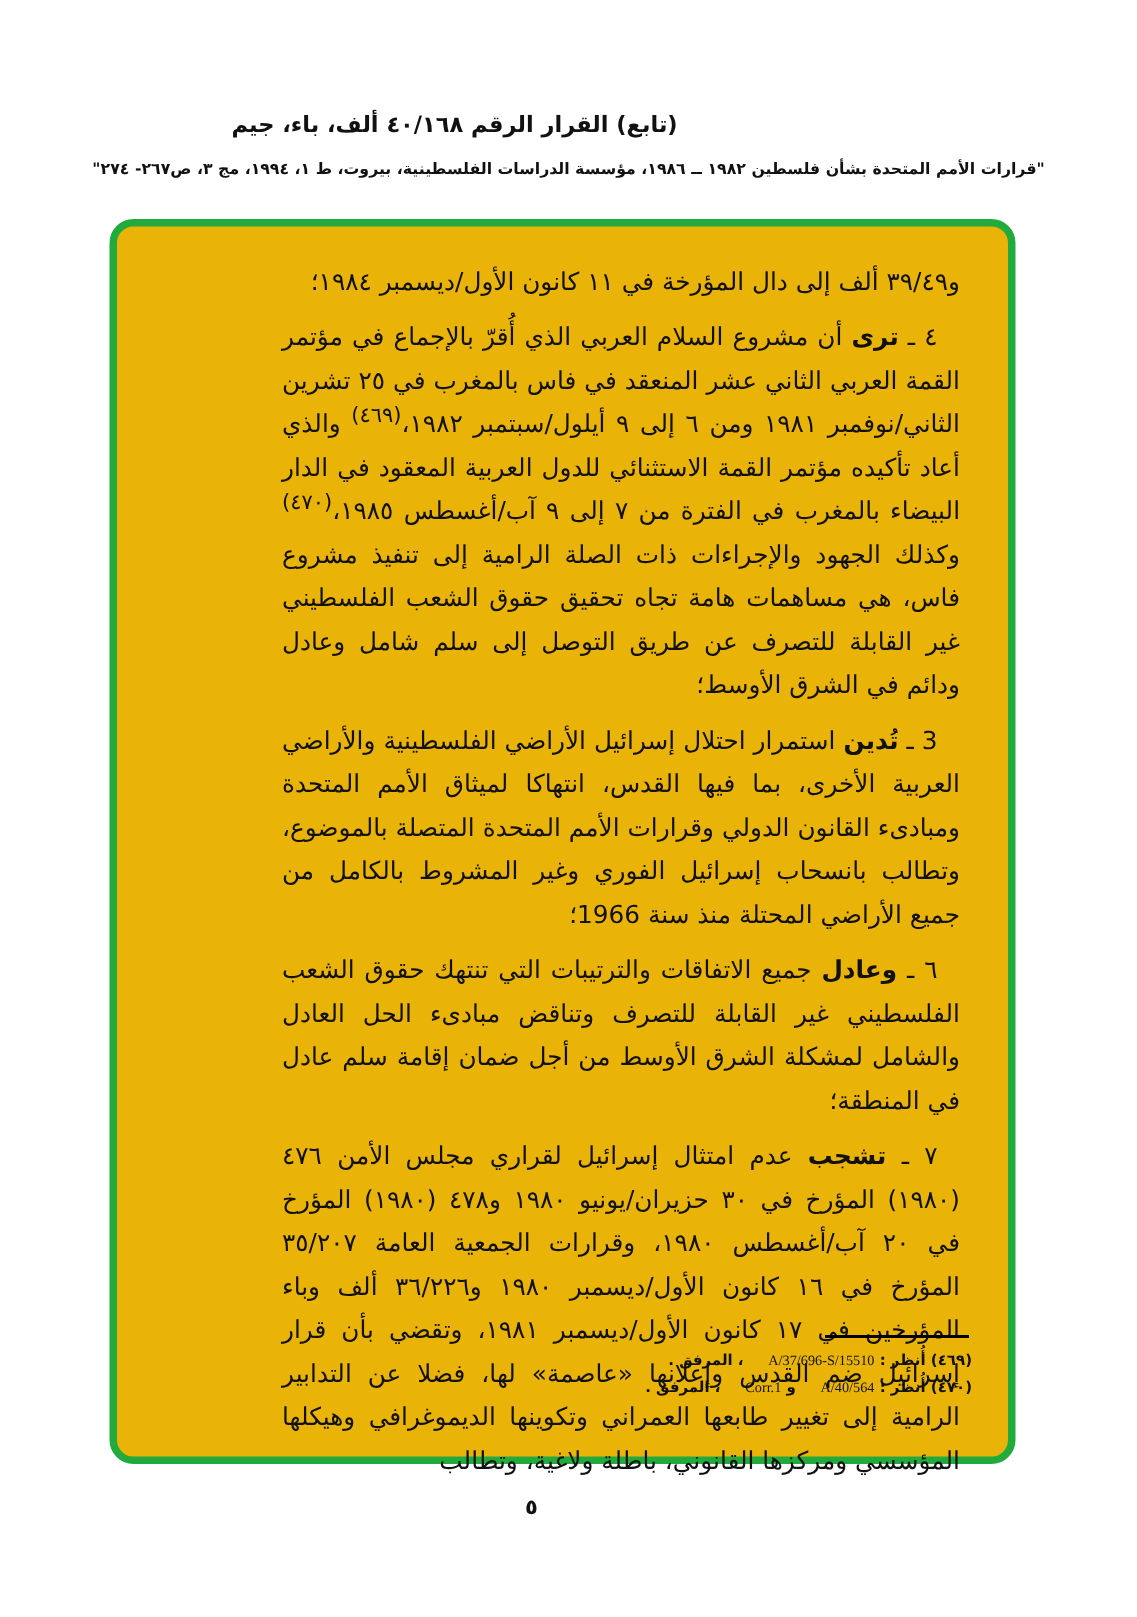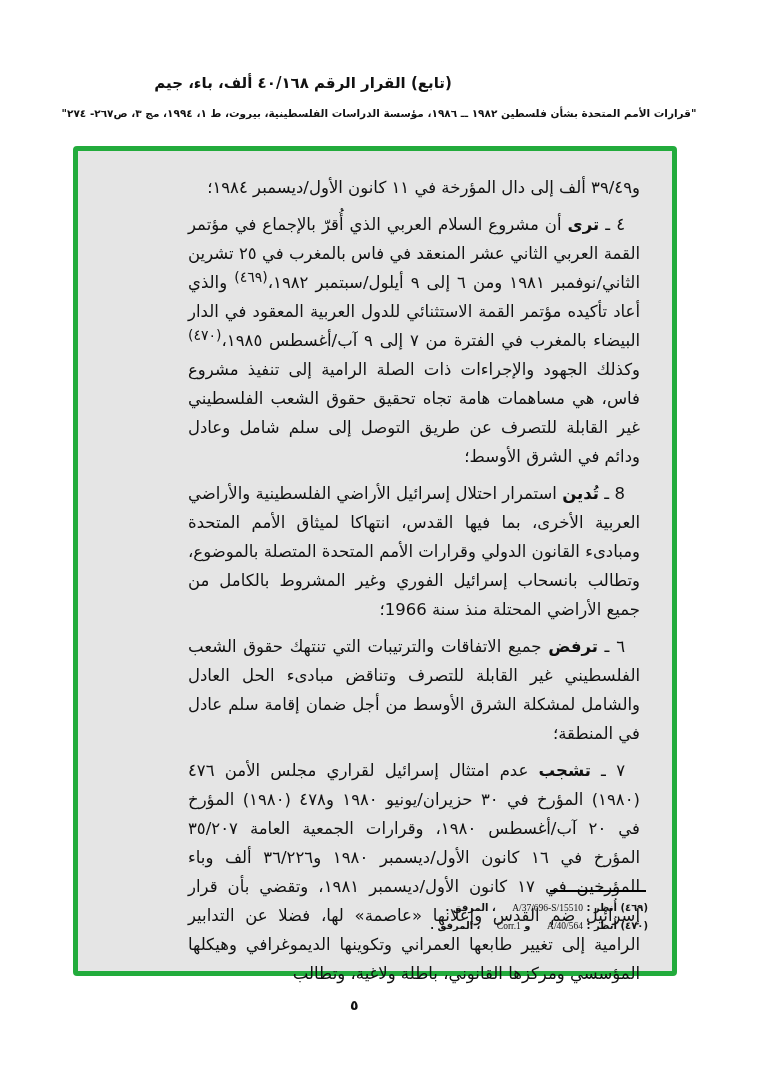--- a/index.html
+++ b/index.html
@@ -15,22 +15,22 @@
     font-weight:bold; font-size:15px; letter-spacing:0.2px;
   }
   .doc-source {
     position:absolute; top:107px; left:0; width:758px;
     text-align:center; direction:rtl;
     font-weight:bold; font-size:10.5px;
   }
   .green-box {
     position:absolute; left:73px; top:146px;
     width:604px; height:830px; box-sizing:border-box;
-    border:5px solid #22ab3c; border-radius:4px;
-    background:#e5e5e5;
+    border:5px solid #22ab3c; border-radius:16px;
+    background:#eab308;
   }
   .box-content {
     position:absolute; top:22px; right:32px; left:110px;
     direction:rtl; text-align:justify;
     font-size:16.5px; line-height:29px;
   }
   .box-content p { margin:0 0 8px 0; }
   .box-content p.indent { text-indent:15px; }
   .b { font-weight:bold; }
   .sup {
@@ -60,22 +60,22 @@
 
 <div class="doc-title">(تابع) القرار الرقم ٤٠/١٦٨ ألف، باء، جيم</div>
 
 <div class="doc-source">"قرارات الأمم المتحدة بشأن فلسطين ١٩٨٢ ــ ١٩٨٦، مؤسسة الدراسات الفلسطينية، بيروت، ط ١، ١٩٩٤، مج ٣، ص٢٦٧- ٢٧٤"</div>
 
 <div class="green-box" style="border-color: rgb(34, 171, 60);">
 
   <div class="box-content" id="body-paragraphs">
       <p><span>و٣٩/٤٩ ألف إلى دال المؤرخة في ١١ كانون الأول/ديسمبر ١٩٨٤؛</span></p>
       <p class="indent"><span>٤ ـ </span><span class="b">ترى</span><span> أن مشروع السلام العربي الذي أُقرّ بالإجماع في مؤتمر القمة العربي الثاني عشر المنعقد في فاس بالمغرب في ٢٥ تشرين الثاني/نوفمبر ١٩٨١ ومن ٦ إلى ٩ أيلول/سبتمبر ١٩٨٢،</span><span class="sup">(٤٦٩)</span><span> والذي أعاد تأكيده مؤتمر القمة الاستثنائي للدول العربية المعقود في الدار البيضاء بالمغرب في الفترة من ٧ إلى ٩ آب/أغسطس ١٩٨٥،</span><span class="sup">(٤٧٠)</span><span> وكذلك الجهود والإجراءات ذات الصلة الرامية إلى تنفيذ مشروع فاس، هي مساهمات هامة تجاه تحقيق حقوق الشعب الفلسطيني غير القابلة للتصرف عن طريق التوصل إلى سلم شامل وعادل ودائم في الشرق الأوسط؛</span></p>
-      <p class="indent"><span>8 ـ </span><span class="b">تُدين</span><span> استمرار احتلال إسرائيل الأراضي الفلسطينية والأراضي العربية الأخرى، بما فيها القدس، انتهاكا لميثاق الأمم المتحدة ومبادىء القانون الدولي وقرارات الأمم المتحدة المتصلة بالموضوع، وتطالب بانسحاب إسرائيل الفوري وغير المشروط بالكامل من جميع الأراضي المحتلة منذ سنة 1966؛</span></p>
-      <p class="indent"><span>٦ ـ </span><span class="b">ترفض</span><span> جميع الاتفاقات والترتيبات التي تنتهك حقوق الشعب الفلسطيني غير القابلة للتصرف وتناقض مبادىء الحل العادل والشامل لمشكلة الشرق الأوسط من أجل ضمان إقامة سلم عادل في المنطقة؛</span></p>
+      <p class="indent"><span>3 ـ </span><span class="b">تُدين</span><span> استمرار احتلال إسرائيل الأراضي الفلسطينية والأراضي العربية الأخرى، بما فيها القدس، انتهاكا لميثاق الأمم المتحدة ومبادىء القانون الدولي وقرارات الأمم المتحدة المتصلة بالموضوع، وتطالب بانسحاب إسرائيل الفوري وغير المشروط بالكامل من جميع الأراضي المحتلة منذ سنة 1966؛</span></p>
+      <p class="indent"><span>٦ ـ </span><span class="b">وعادل</span><span> جميع الاتفاقات والترتيبات التي تنتهك حقوق الشعب الفلسطيني غير القابلة للتصرف وتناقض مبادىء الحل العادل والشامل لمشكلة الشرق الأوسط من أجل ضمان إقامة سلم عادل في المنطقة؛</span></p>
       <p class="indent"><span>٧ ـ </span><span class="b">تشجب</span><span> عدم امتثال إسرائيل لقراري مجلس الأمن ٤٧٦ (١٩٨٠) المؤرخ في ٣٠ حزيران/يونيو ١٩٨٠ و٤٧٨ (١٩٨٠) المؤرخ في ٢٠ آب/أغسطس ١٩٨٠، وقرارات الجمعية العامة ٣٥/٢٠٧ المؤرخ في ١٦ كانون الأول/ديسمبر ١٩٨٠ و٣٦/٢٢٦ ألف وباء المؤرخين في ١٧ كانون الأول/ديسمبر ١٩٨١، وتقضي بأن قرار إسرائيل ضم القدس وإعلانها «عاصمة» لها، فضلا عن التدابير الرامية إلى تغيير طابعها العمراني وتكوينها الديموغرافي وهيكلها المؤسسي ومركزها القانوني، باطلة ولاغية، وتطالب</span></p>
     </div>
 
   <div class="footnotes">
     <div class="fn-rule"></div>
     <div id="footnote-lines">
         <div><span class="b">(٤٦٩) أُنظر : </span><span class="latin">A/37/696-S/15510</span><span class="b"> ، المرفق .</span></div>
         <div><span class="b">(٤٧٠) أُنظر : </span><span class="latin">A/40/564</span><span class="b"> و </span><span class="latin">Corr.1</span><span class="b"> ، المرفق .</span></div>
       </div>
   </div>

